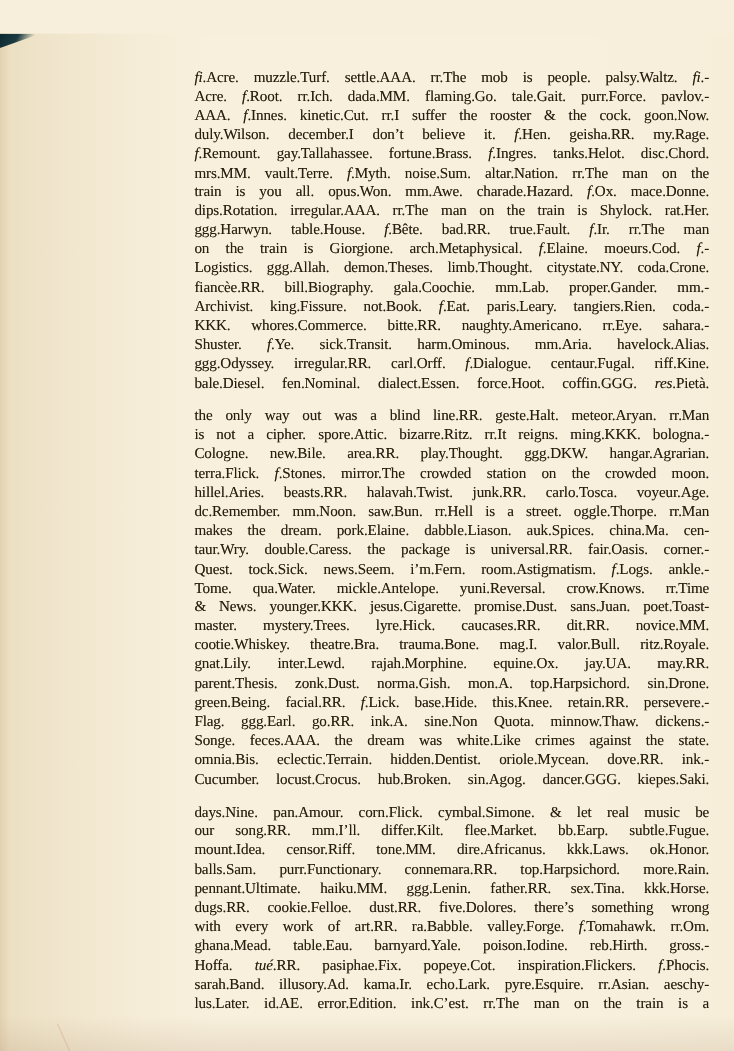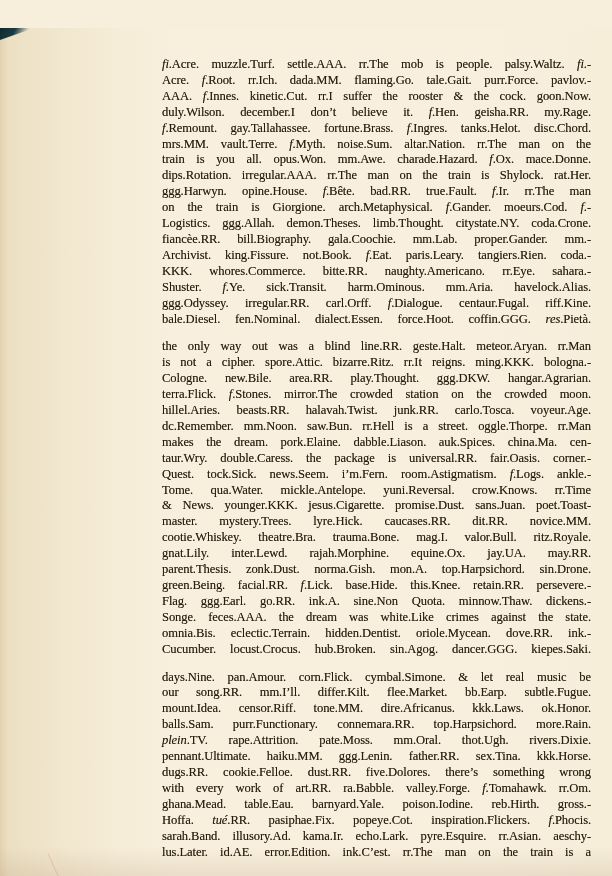--- a/index.html
+++ b/index.html
@@ -62,22 +62,22 @@
   <main class="text-block" id="text-block" style="color: rgb(40, 30, 16);">
       <div class="para">
         <div class="line"><span class="it">fi</span><span>.Acre. muzzle.Turf. settle.AAA. rr.The mob is people. palsy.Waltz. </span><span class="it">fi</span><span>.-</span></div>
         <div class="line"><span>Acre. </span><span class="it">f</span><span>.Root. rr.Ich. dada.MM. flaming.Go. tale.Gait. purr.Force. pavlov.-</span></div>
         <div class="line"><span>AAA. </span><span class="it">f</span><span>.Innes. kinetic.Cut. rr.I suffer the rooster &amp; the cock. goon.Now.</span></div>
         <div class="line"><span>duly.Wilson. december.I don’t believe it. </span><span class="it">f</span><span>.Hen. geisha.RR. my.Rage.</span></div>
         <div class="line"><span class="it">f</span><span>.Remount. gay.Tallahassee. fortune.Brass. </span><span class="it">f</span><span>.Ingres. tanks.Helot. disc.Chord.</span></div>
         <div class="line"><span>mrs.MM. vault.Terre. </span><span class="it">f</span><span>.Myth. noise.Sum. altar.Nation. rr.The man on the</span></div>
         <div class="line"><span>train is you all. opus.Won. mm.Awe. charade.Hazard. </span><span class="it">f</span><span>.Ox. mace.Donne.</span></div>
         <div class="line"><span>dips.Rotation. irregular.AAA. rr.The man on the train is Shylock. rat.Her.</span></div>
-        <div class="line"><span>ggg.Harwyn. opine.House. </span><span class="it">f</span><span>.Bête. bad.RR. true.Fault. </span><span class="it">f</span><span>.Ir. rr.The man</span></div>
-        <div class="line"><span>on the train is Giorgione. arch.Metaphysical. </span><span class="it">f</span><span>.Gander. moeurs.Cod. </span><span class="it">f</span><span>.-</span></div>
+        <div class="line"><span>ggg.Harwyn. table.House. </span><span class="it">f</span><span>.Bête. bad.RR. true.Fault. </span><span class="it">f</span><span>.Ir. rr.The man</span></div>
+        <div class="line"><span>on the train is Giorgione. arch.Metaphysical. </span><span class="it">f</span><span>.Elaine. moeurs.Cod. </span><span class="it">f</span><span>.-</span></div>
         <div class="line"><span>Logistics. ggg.Allah. demon.Theses. limb.Thought. citystate.NY. coda.Crone.</span></div>
         <div class="line"><span>fiancèe.RR. bill.Biography. gala.Coochie. mm.Lab. proper.Gander. mm.-</span></div>
         <div class="line"><span>Archivist. king.Fissure. not.Book. </span><span class="it">f</span><span>.Eat. paris.Leary. tangiers.Rien. coda.-</span></div>
         <div class="line"><span>KKK. whores.Commerce. bitte.RR. naughty.Americano. rr.Eye. sahara.-</span></div>
         <div class="line"><span>Shuster. </span><span class="it">f</span><span>.Ye. sick.Transit. harm.Ominous. mm.Aria. havelock.Alias.</span></div>
         <div class="line"><span>ggg.Odyssey. irregular.RR. carl.Orff. </span><span class="it">f</span><span>.Dialogue. centaur.Fugal. riff.Kine.</span></div>
         <div class="line"><span>bale.Diesel. fen.Nominal. dialect.Essen. force.Hoot. coffin.GGG. </span><span class="it">res</span><span>.Pietà.</span></div>
       </div>
       <div class="para">
         <div class="line"><span>the only way out was a blind line.RR. geste.Halt. meteor.Aryan. rr.Man</span></div>
@@ -99,21 +99,20 @@
         <div class="line"><span>Flag. ggg.Earl. go.RR. ink.A. sine.Non Quota. minnow.Thaw. dickens.-</span></div>
         <div class="line"><span>Songe. feces.AAA. the dream was white.Like crimes against the state.</span></div>
         <div class="line"><span>omnia.Bis. eclectic.Terrain. hidden.Dentist. oriole.Mycean. dove.RR. ink.-</span></div>
         <div class="line"><span>Cucumber. locust.Crocus. hub.Broken. sin.Agog. dancer.GGG. kiepes.Saki.</span></div>
       </div>
       <div class="para">
         <div class="line"><span>days.Nine. pan.Amour. corn.Flick. cymbal.Simone. &amp; let real music be</span></div>
         <div class="line"><span>our song.RR. mm.I’ll. differ.Kilt. flee.Market. bb.Earp. subtle.Fugue.</span></div>
         <div class="line"><span>mount.Idea. censor.Riff. tone.MM. dire.Africanus. kkk.Laws. ok.Honor.</span></div>
         <div class="line"><span>balls.Sam. purr.Functionary. connemara.RR. top.Harpsichord. more.Rain.</span></div>
-        <div class="line"><span class="it">plein</span><span>.TV. rape.Attrition. pate.Moss. mm.Oral. thot.Ugh. rivers.Dixie.</span></div>
         <div class="line"><span>pennant.Ultimate. haiku.MM. ggg.Lenin. father.RR. sex.Tina. kkk.Horse.</span></div>
         <div class="line"><span>dugs.RR. cookie.Felloe. dust.RR. five.Dolores. there’s something wrong</span></div>
         <div class="line"><span>with every work of art.RR. ra.Babble. valley.Forge. </span><span class="it">f</span><span>.Tomahawk. rr.Om.</span></div>
         <div class="line"><span>ghana.Mead. table.Eau. barnyard.Yale. poison.Iodine. reb.Hirth. gross.-</span></div>
         <div class="line"><span>Hoffa. </span><span class="it">tué</span><span>.RR. pasiphae.Fix. popeye.Cot. inspiration.Flickers. </span><span class="it">f</span><span>.Phocis.</span></div>
         <div class="line"><span>sarah.Band. illusory.Ad. kama.Ir. echo.Lark. pyre.Esquire. rr.Asian. aeschy-</span></div>
         <div class="line"><span>lus.Later. id.AE. error.Edition. ink.C’est. rr.The man on the train is a</span></div>
       </div>
     </main>
   <div class="page-number" style="color: rgb(40, 30, 16);">57</div>

